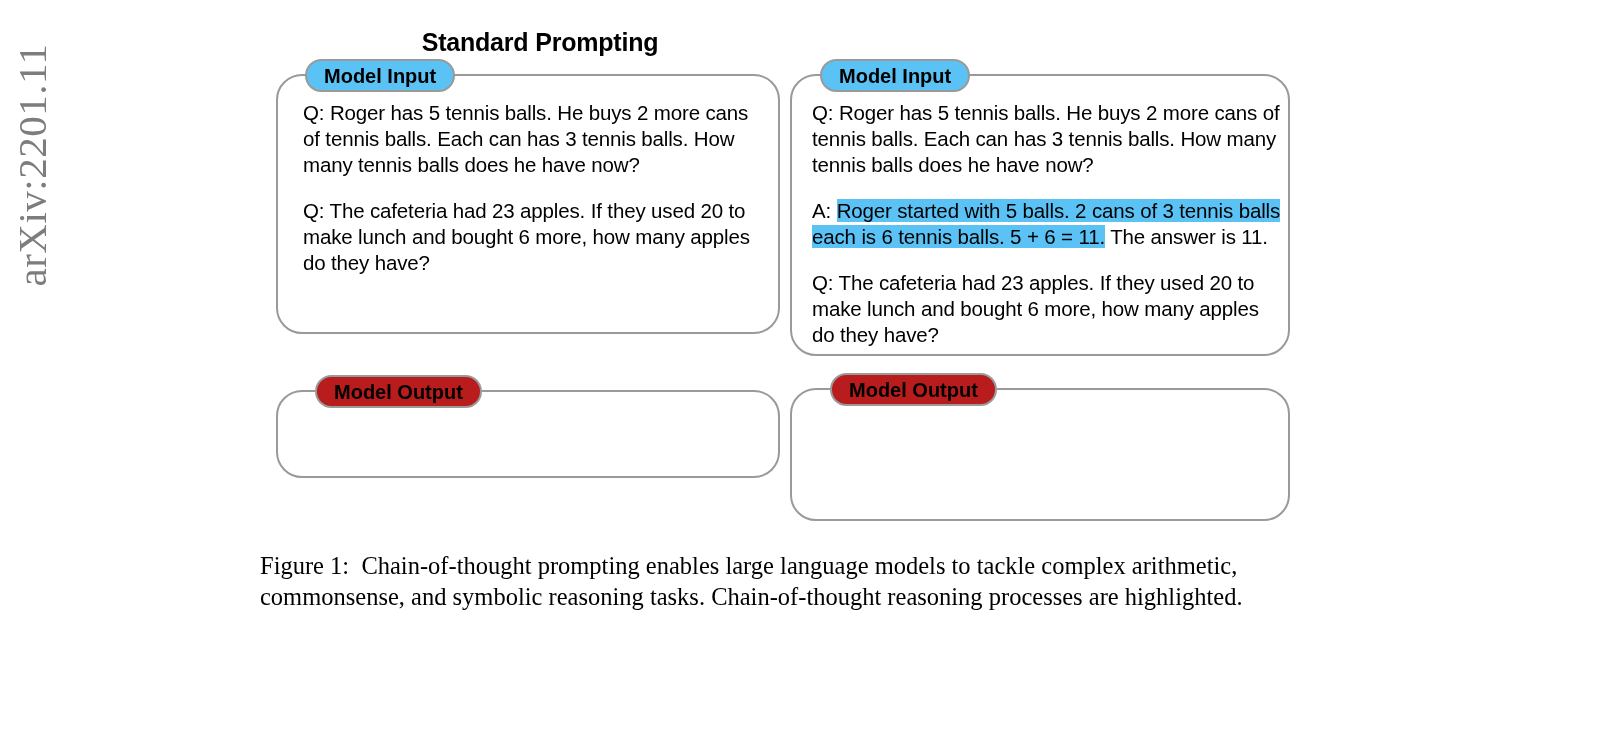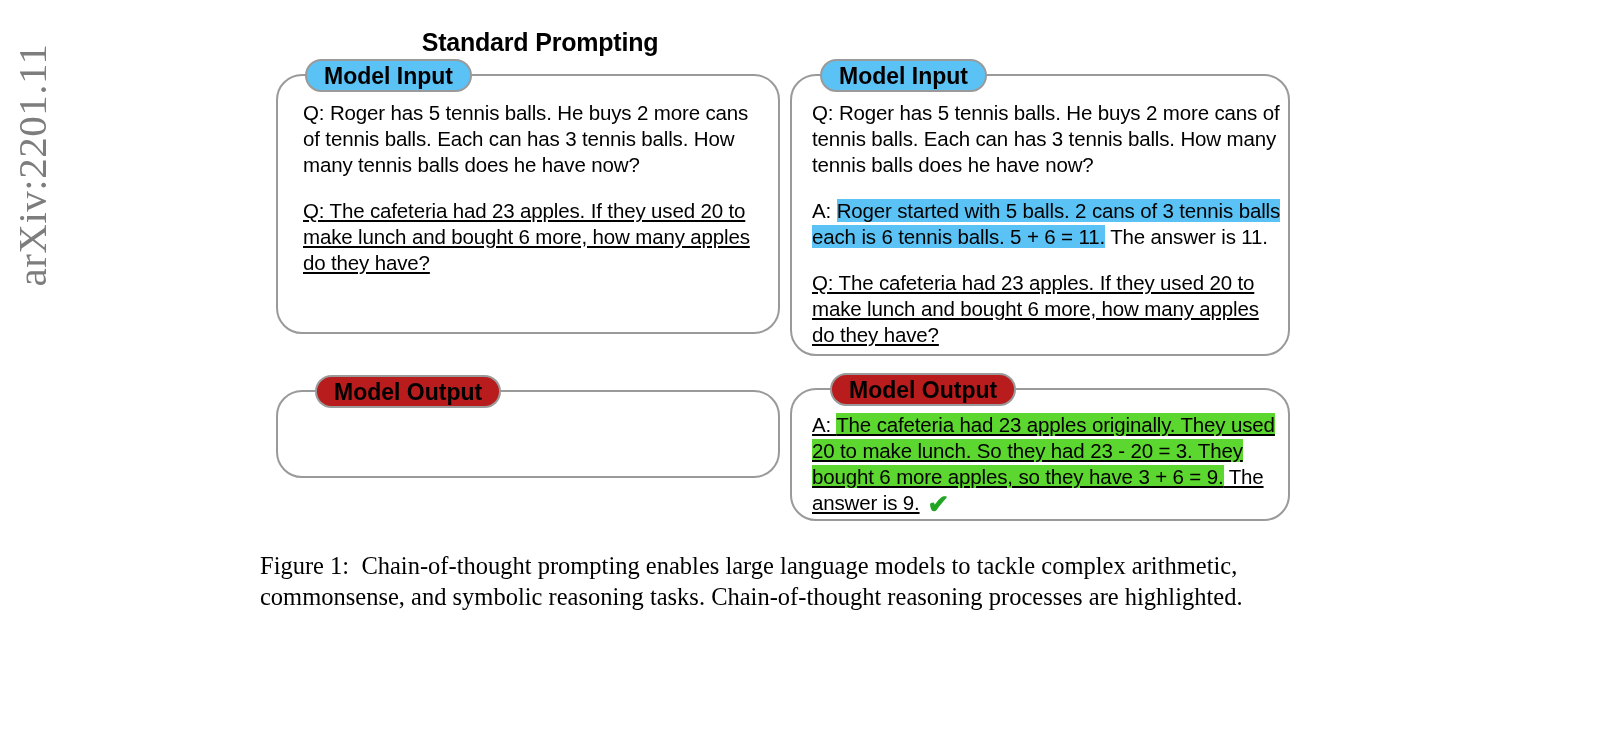--- a/index.html
+++ b/index.html
@@ -71,21 +71,21 @@
   #panel-cot-output      { left: 790px; top: 388px; width: 500px; height: 133px; }
 
   
   .badge {
     position: absolute;
     border: 2.5px solid #9a9a9a;
     border-radius: 18px;
     height: 33px;
     line-height: 30px;
     padding: 0 17px;
-    font-size: 23px;
+    font-size: 20px;
     font-weight: bold;
     color: #000000;
     box-sizing: border-box;
     white-space: nowrap;
     z-index: 5;
   }
   .badge-input  { background: #5bc2f5; }
   .badge-output { background: #b91c1c; }
   #badge-standard-input  { left: 305px; top: 59px;  }
   #badge-standard-output { left: 315px; top: 375px; }
@@ -99,21 +99,21 @@
     line-height: 26px;
     color: #000000;
     letter-spacing: -0.15px;
   }
   #text-standard-input  { left: 303px; top: 100px; width: 462px; }
   #text-standard-output { left: 303px; top: 420px; width: 462px; }
   #text-cot-input       { left: 812px; top: 100px; width: 470px; }
   #text-cot-output      { left: 812px; top: 412px; width: 470px; }
 
   .para { margin: 0 0 20px 0; }
-  .para:last-child { margin-bottom: 0; text-decoration: underline; }
+  .para:last-child { margin-bottom: 0; }
 
   .hl-blue  { background: #5bc2f5; }
   .hl-green { background: #5cd72f; }
 
   
   .mark {
     display: inline-block;
     font-size: 27px;
     font-weight: bold;
     line-height: 1;
@@ -163,24 +163,19 @@
   <div class="panel-text" id="text-cot-input">
     <p class="para">Q: Roger has 5 tennis balls. He buys 2 more cans of tennis balls. Each can has 3 tennis balls. How many tennis balls does he have now?</p>
     <p class="para">
       <span>A: </span><span class="hl-blue">Roger started with 5 balls. 2 cans of 3 tennis balls each is 6 tennis balls. 5 + 6 = 11.</span><span> The answer is 11.</span>
     </p>
     <p class="para">Q: The cafeteria had 23 apples. If they used 20 to make lunch and bought 6 more, how many apples do they have?</p>
   </div>
 
   <div class="panel" id="panel-cot-output"></div>
   <div class="badge badge-output" id="badge-cot-output">Model Output</div>
-  <div class="panel-text" id="text-cot-output">
-    <p class="para">
-      <span>A: </span><span class="hl-green">The cafeteria had 23 apples originally. They used 20 to make lunch. So they had 23 - 20 = 3. They bought 6 more apples, so they have 3 + 6 = 9.</span><span> The answer is 9.</span><span class="mark mark-right">✔</span>
-    </p>
-  </div>
 
   <div class="caption">
     <span class="cap-label">Figure 1:</span>&nbsp;
     <span>Chain-of-thought prompting enables large language models to tackle complex arithmetic, commonsense, and symbolic reasoning tasks. Chain-of-thought reasoning processes are highlighted.</span>
   </div>
 
 </div>
 
 </body></html>

